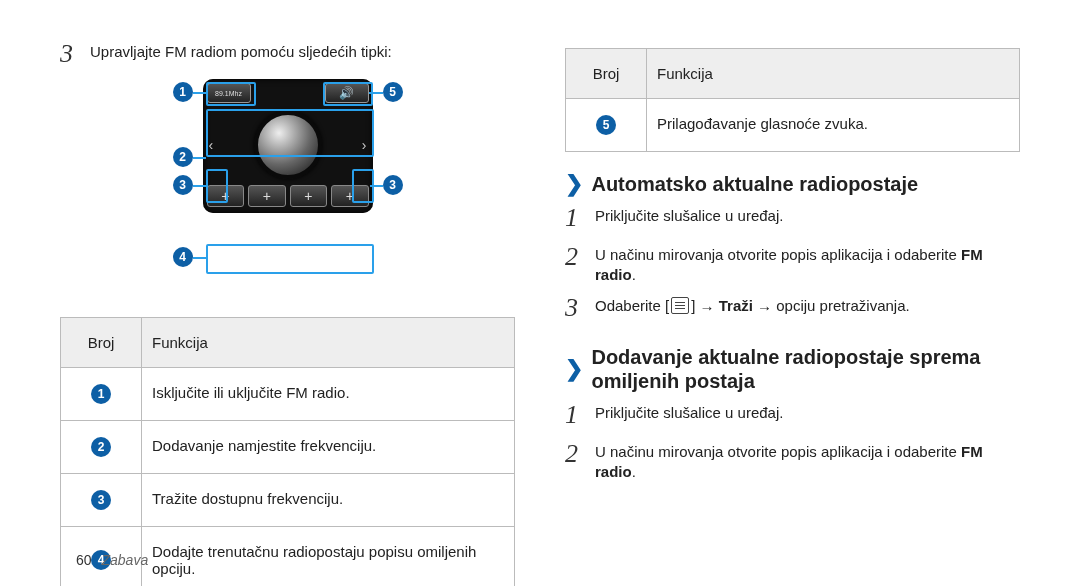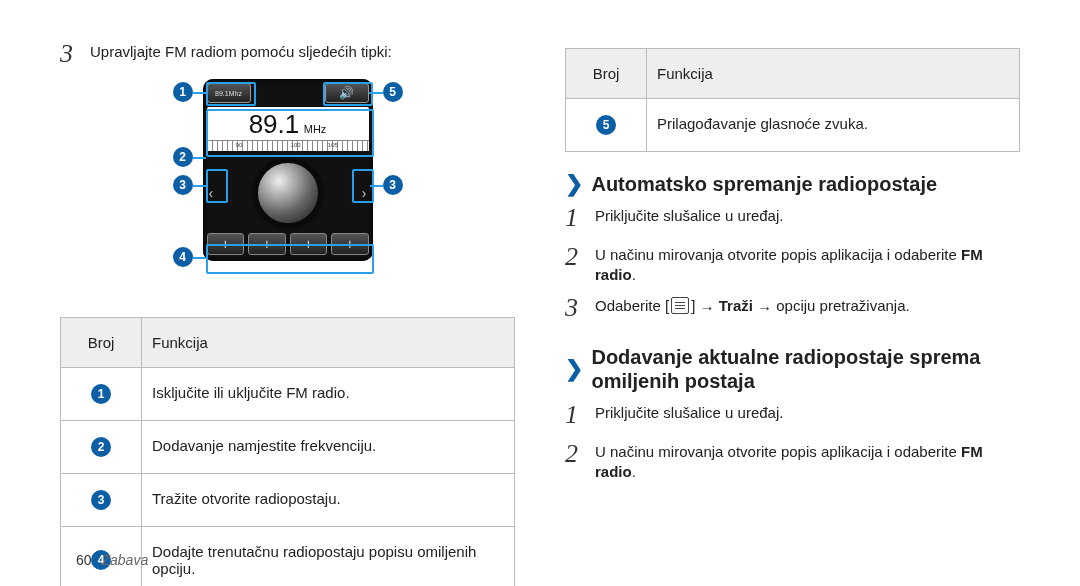--- a/index.html
+++ b/index.html
@@ -285,29 +285,20 @@
     <div class="radio-outer">
       <div class="radio-stage">
 
         <div class="radio-box">
           <div class="rb-top">
             <span class="rb-btn">89.1Mhz</span>
             <span class="rb-btn">
               <span class="rb-speaker-ico">🔊</span>
             </span>
           </div>
-          <div class="rb-freq-wrap">
-            <span class="rb-freq">89.1</span>
-            <span class="rb-mhz">MHz</span>
-            <div class="rb-ruler">
-              <span style="left:20%">90</span>
-              <span style="left:55%">100</span>
-              <span style="left:78%">105</span>
-            </div>
-          </div>
           <div class="rb-dial">
             <span class="rb-ang">‹</span>
             <span class="rb-knob"></span>
             <span class="rb-ang">›</span>
           </div>
           <div class="rb-bottom">
             <span class="rb-plus">+</span>
             <span class="rb-plus">+</span>
             <span class="rb-plus">+</span>
             <span class="rb-plus">+</span>
@@ -346,21 +337,21 @@
       <tr>
         <td class="num-cell"><span class="badge">1</span></td>
         <td>Isključite ili uključite FM radio.</td>
       </tr>
       <tr>
         <td class="num-cell"><span class="badge">2</span></td>
         <td>Dodavanje namjestite frekvenciju.</td>
       </tr>
       <tr>
         <td class="num-cell"><span class="badge">3</span></td>
-        <td>Tražite otvorite radiopostaju.</td>
+        <td>Tražite dostupnu frekvenciju.</td>
       </tr>
       <tr>
         <td class="num-cell"><span class="badge">4</span></td>
         <td>Dodajte trenutačnu radiopostaju popisu omiljenih opciju.</td>
       </tr>
     </tbody>
       </table>
   </div>
 
   <div class="col">
@@ -373,21 +364,21 @@
       </tr>
       <tr>
         <td class="num-cell"><span class="badge">5</span></td>
         <td>Prilagođavanje glasnoće zvuka.</td>
       </tr>
     </tbody>
       </table>
 
     <div class="heading">
       <span class="chevron">❯</span>
-      <span class="heading-text">Automatsko spremanje radiopostaje</span>
+      <span class="heading-text">Automatsko aktualne radiopostaje</span>
     </div>
 
     <div class="step">
       <span class="step-num">1</span>
       <span class="step-text">Priključite slušalice u uređaj.</span>
     </div>
     <div class="step">
       <span class="step-num">2</span>
       <span class="step-text">
         <span>U načinu mirovanja otvorite popis aplikacija i odaberite</span>

